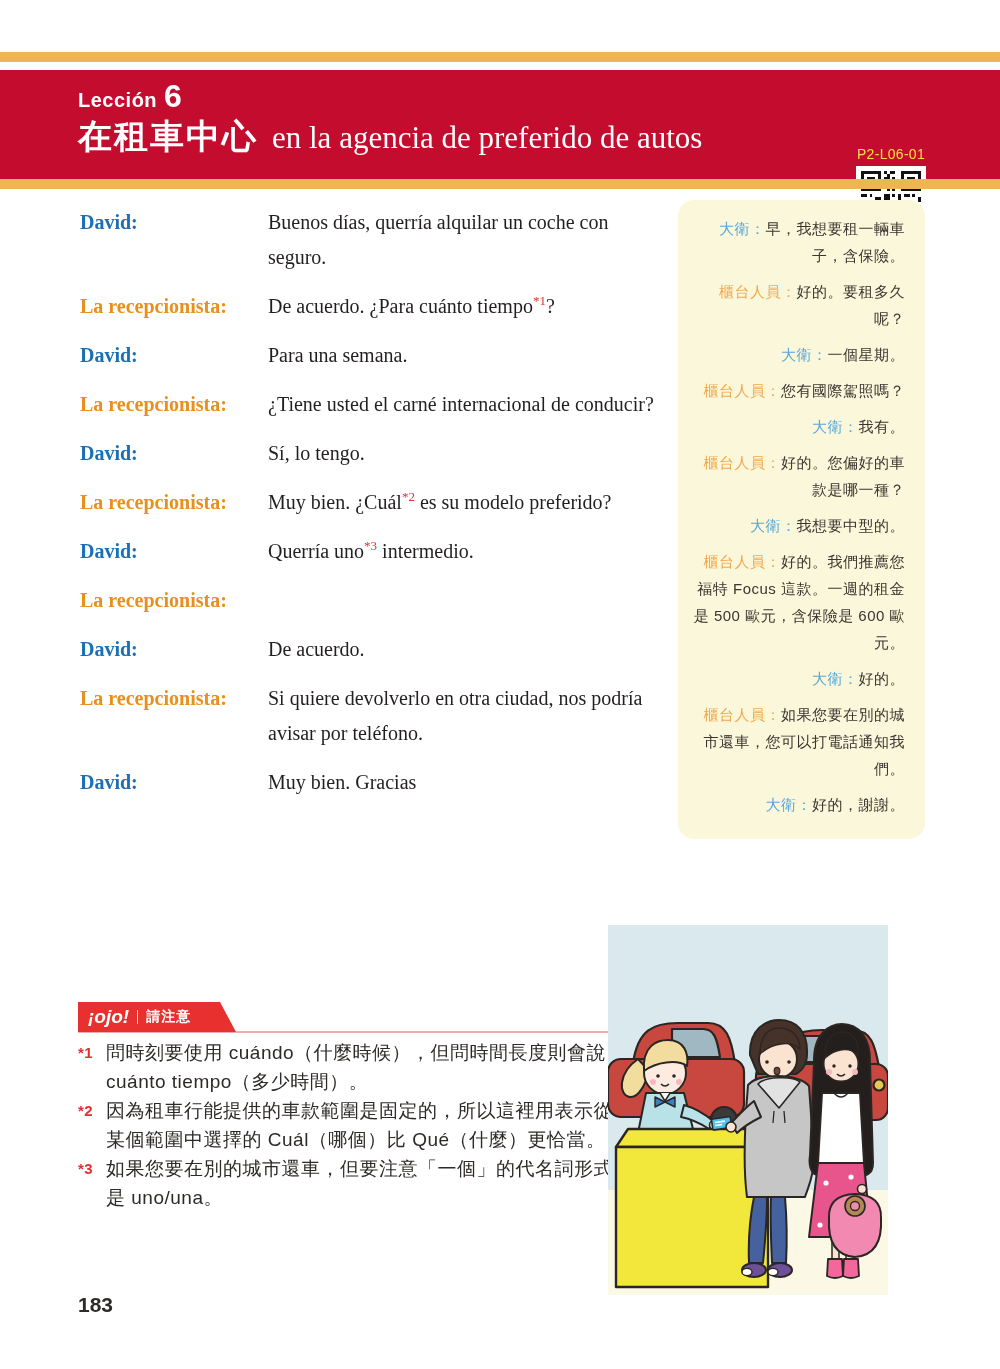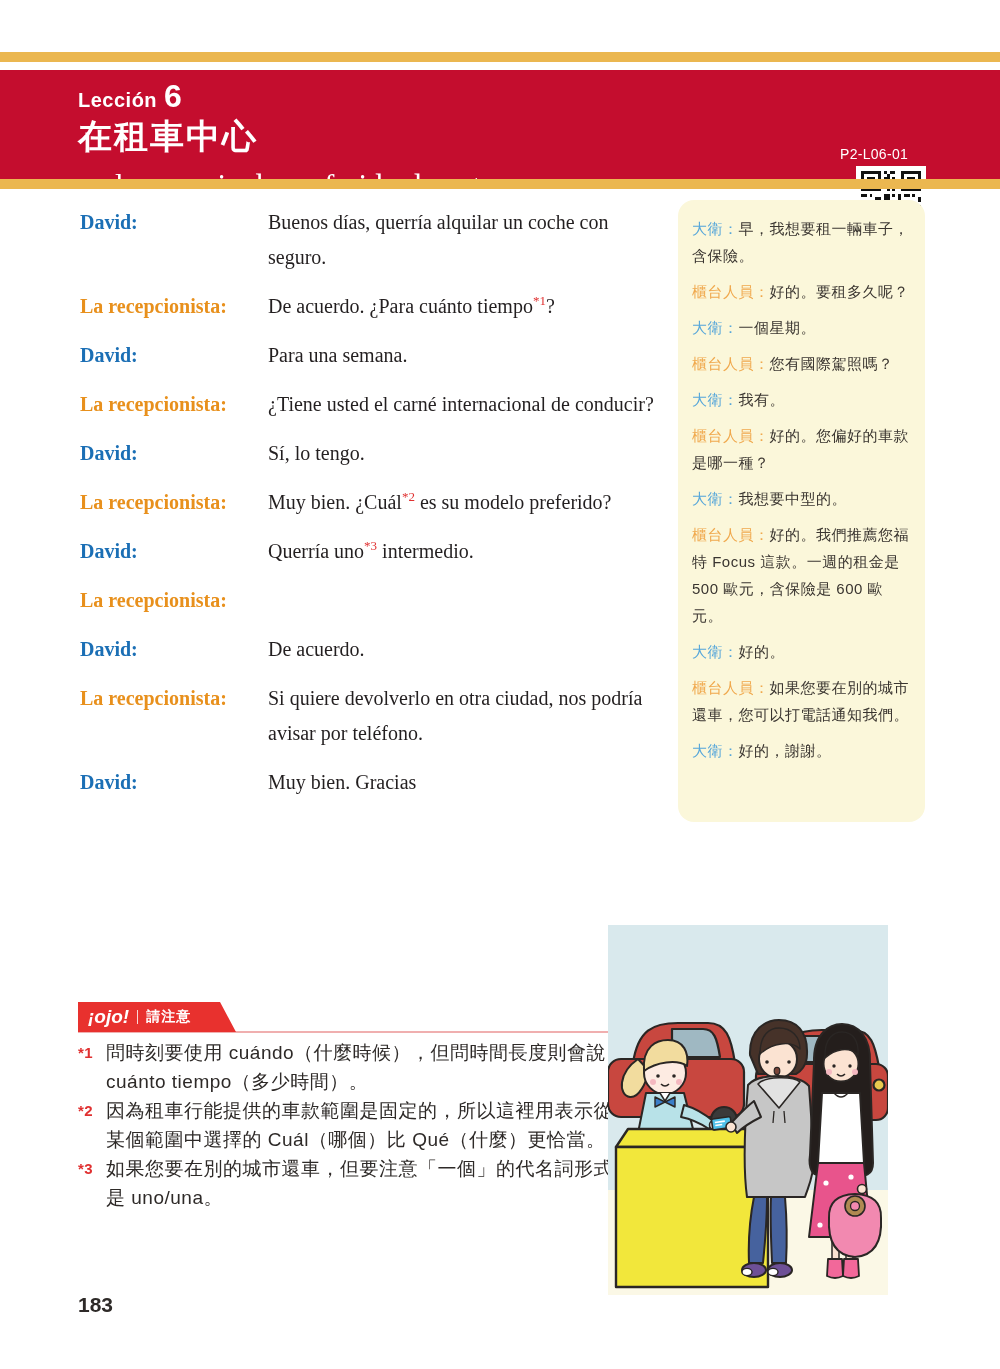--- a/index.html
+++ b/index.html
@@ -15,44 +15,44 @@
 
   .gold-bar{position:absolute;left:0;width:1000px;height:10px;background:var(--gold);}
   .gold-bar.top{top:52px;}
   .gold-bar.bottom{top:179px;}
 
   .banner{position:absolute;left:0;top:70px;width:1000px;height:111px;background:var(--banner-red);}
   .banner-inner{position:absolute;left:78px;top:10px;color:#fff;}
   .lesson-line{display:flex;align-items:baseline;gap:7px;}
   .lesson-label{font-weight:bold;font-size:20px;letter-spacing:.5px;}
   .lesson-number{font-weight:bold;font-size:32px;line-height:1;}
-  .title-line{display:flex;align-items:baseline;gap:14px;margin-top:6px;flex-direction:column;}
+  .title-line{display:flex;align-items:baseline;gap:14px;margin-top:6px;}
   .title-zh{font-weight:bold;font-size:34px;letter-spacing:2px;line-height:1.1;}
   .title-es{font-family:"Liberation Serif",serif;font-size:31px;line-height:1.1;}
 
-  .qr-wrap{position:absolute;left:840px;top:76px;width:102px;text-align:left;color:#ffffff;}
+  .qr-wrap{position:absolute;left:840px;top:76px;width:102px;text-align:center;color:#fde047;}
   .qr-label{font-size:14px;letter-spacing:.3px;}
   .qr-box{margin:4px auto 0;width:60px;height:60px;background:#fff;padding:5px;}
   .qr-box svg{display:block;width:60px;height:60px;}
 
   
   .dialogue{position:absolute;left:80px;top:205px;width:590px;}
   .dlg-row{display:flex;margin-bottom:14px;}
   .dlg-speaker{flex:0 0 188px;font-family:"Liberation Serif",serif;font-weight:bold;
                font-size:20px;line-height:35px;}
   .dlg-speaker.david{color:var(--david-blue);}
   .dlg-speaker.receptionist{color:var(--receptionist-orange);}
   .dlg-text{width:392px;font-family:"Liberation Serif",serif;font-size:20px;line-height:35px;color:var(--text-dark);}
   .dlg-text .hl{color:var(--highlight-blue);}
   .dlg-text sup.fn-ref{color:var(--footnote-red);font-size:13px;line-height:0;}
 
   
   .sidebar{position:absolute;left:678px;top:200px;width:247px;min-height:622px;
            background:var(--sidebar-bg);border-radius:16px;box-sizing:border-box;
-           padding:15px 14px 12px 14px;}
+           padding:15px 20px 12px 14px;text-align:right;}
   .tr-row{font-size:15px;line-height:27px;margin-bottom:9px;letter-spacing:.5px;color:#3A3530;}
   .tr-name.david{color:var(--zh-david-blue);}
   .tr-name.clerk{color:var(--zh-clerk-orange);}
 
   
   .ojo-rule{position:absolute;left:78px;top:1031px;width:544px;height:2px;background:#F0AFAF;}
   .ojo-badge{position:absolute;left:78px;top:1002px;width:158px;height:30px;background:var(--ojo-red);
              clip-path:polygon(0 0,142px 0,158px 30px,0 30px);
              display:flex;align-items:center;gap:8px;padding-left:10px;box-sizing:border-box;color:#fff;}
   .ojo-title{font-weight:bold;font-size:19px;font-style:italic;}

